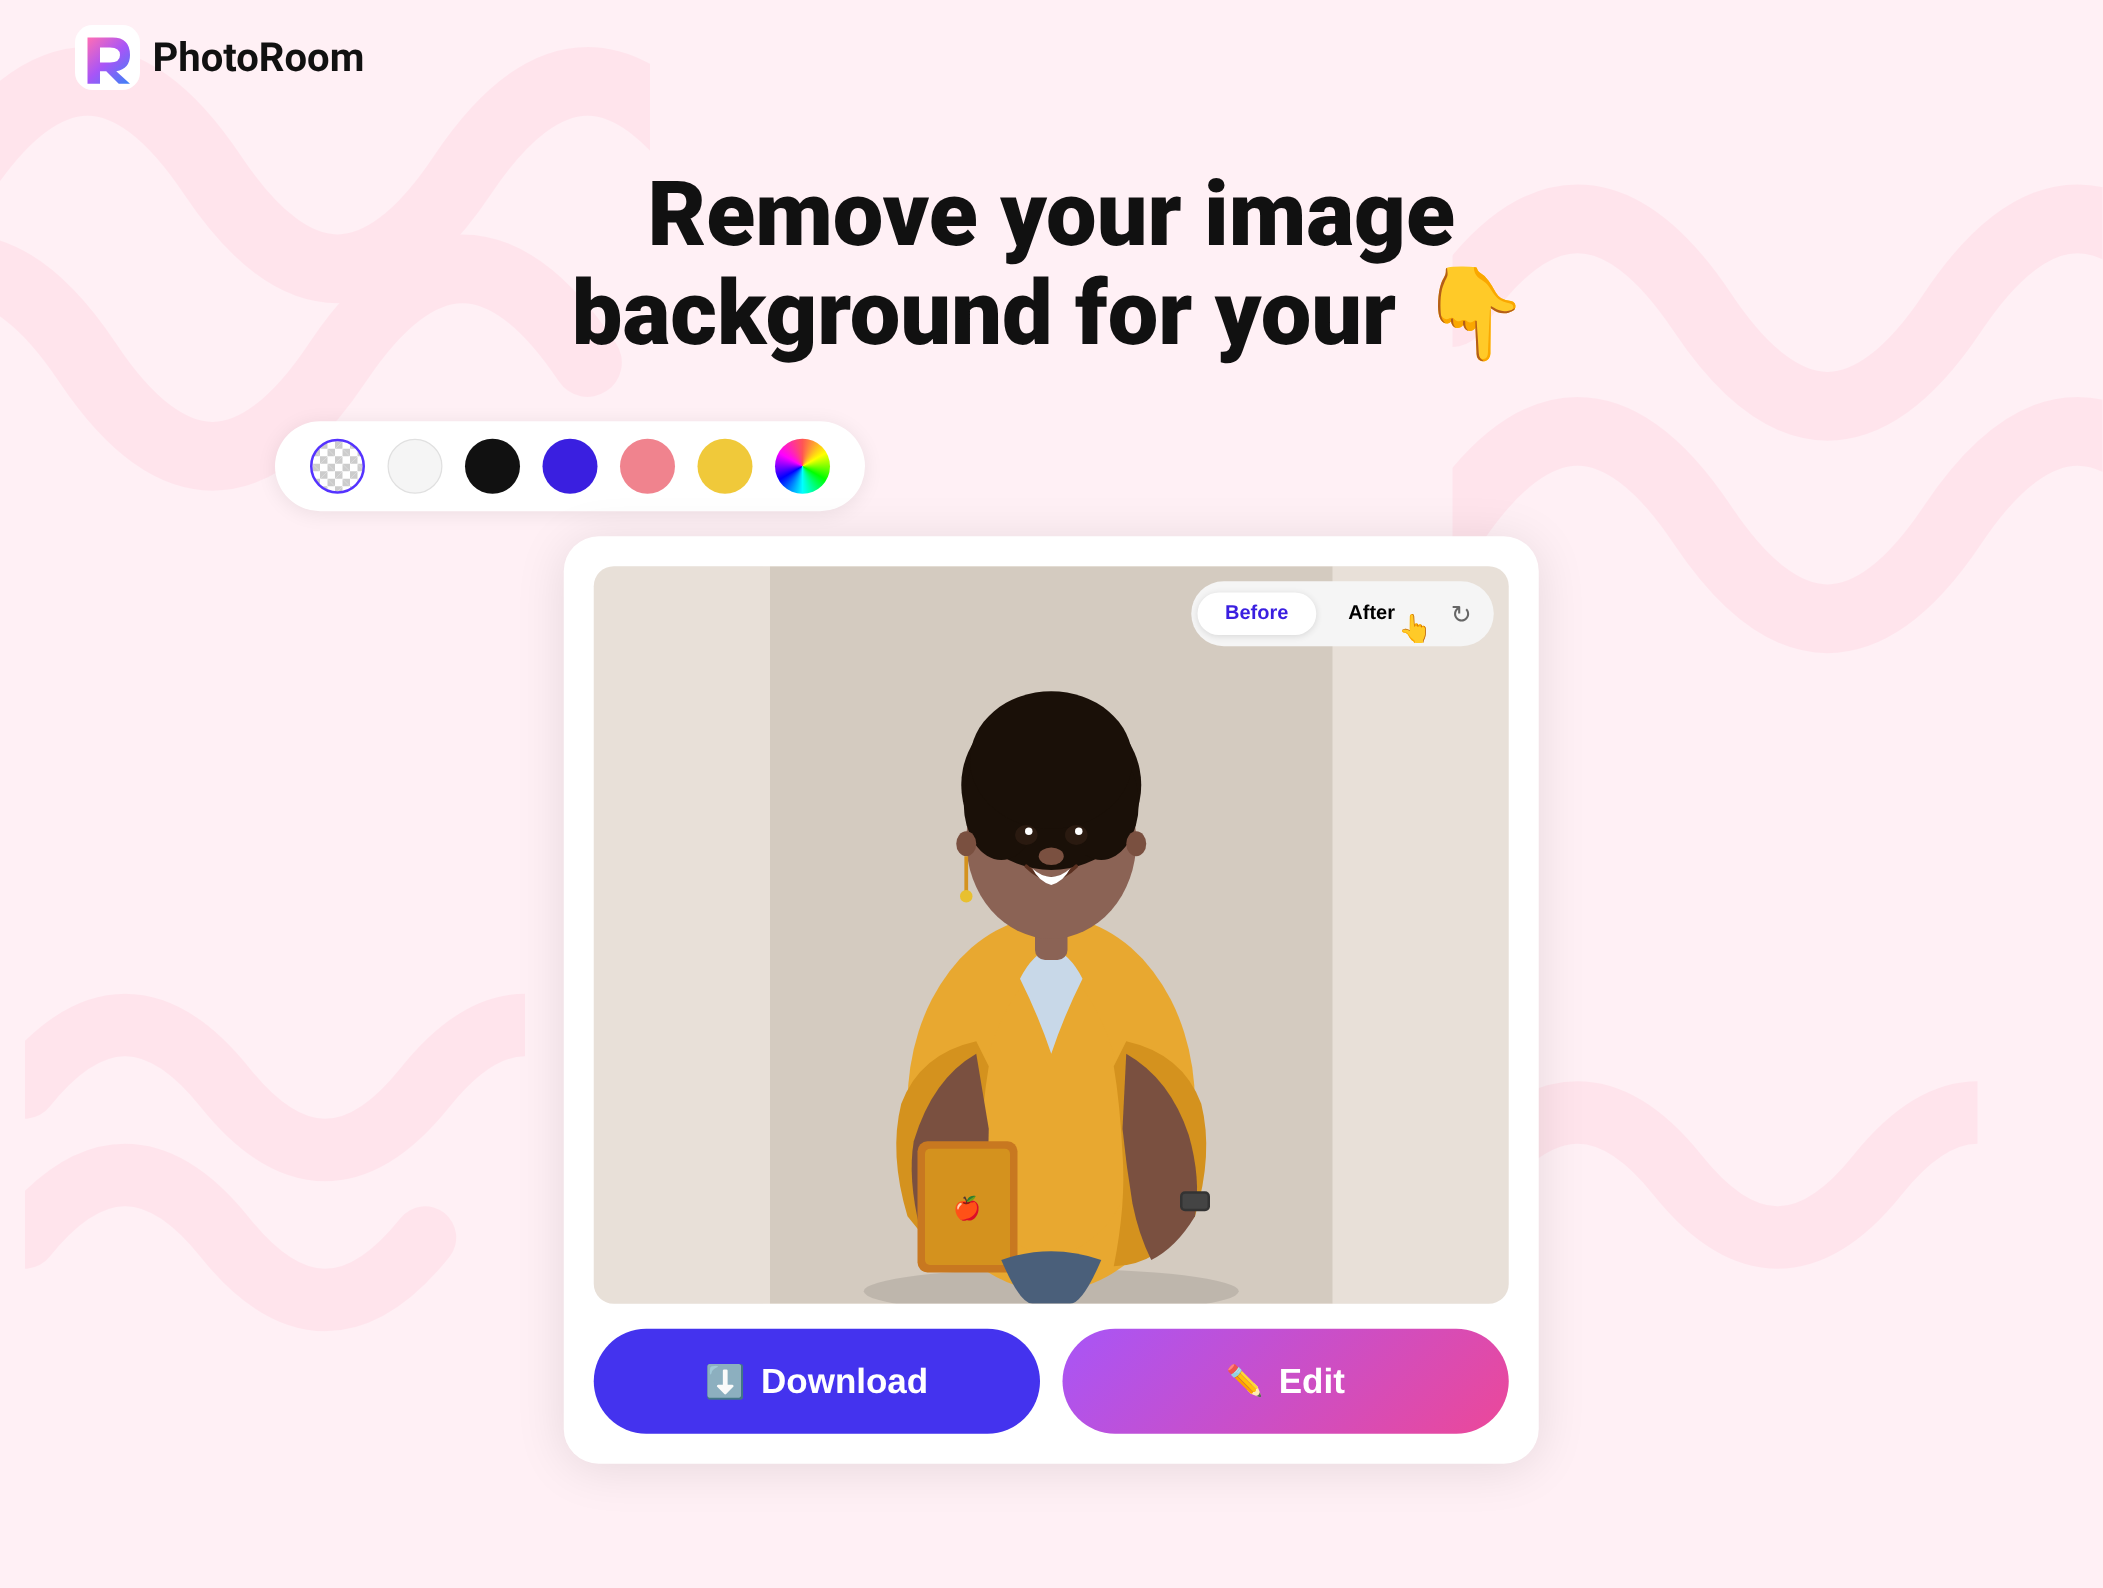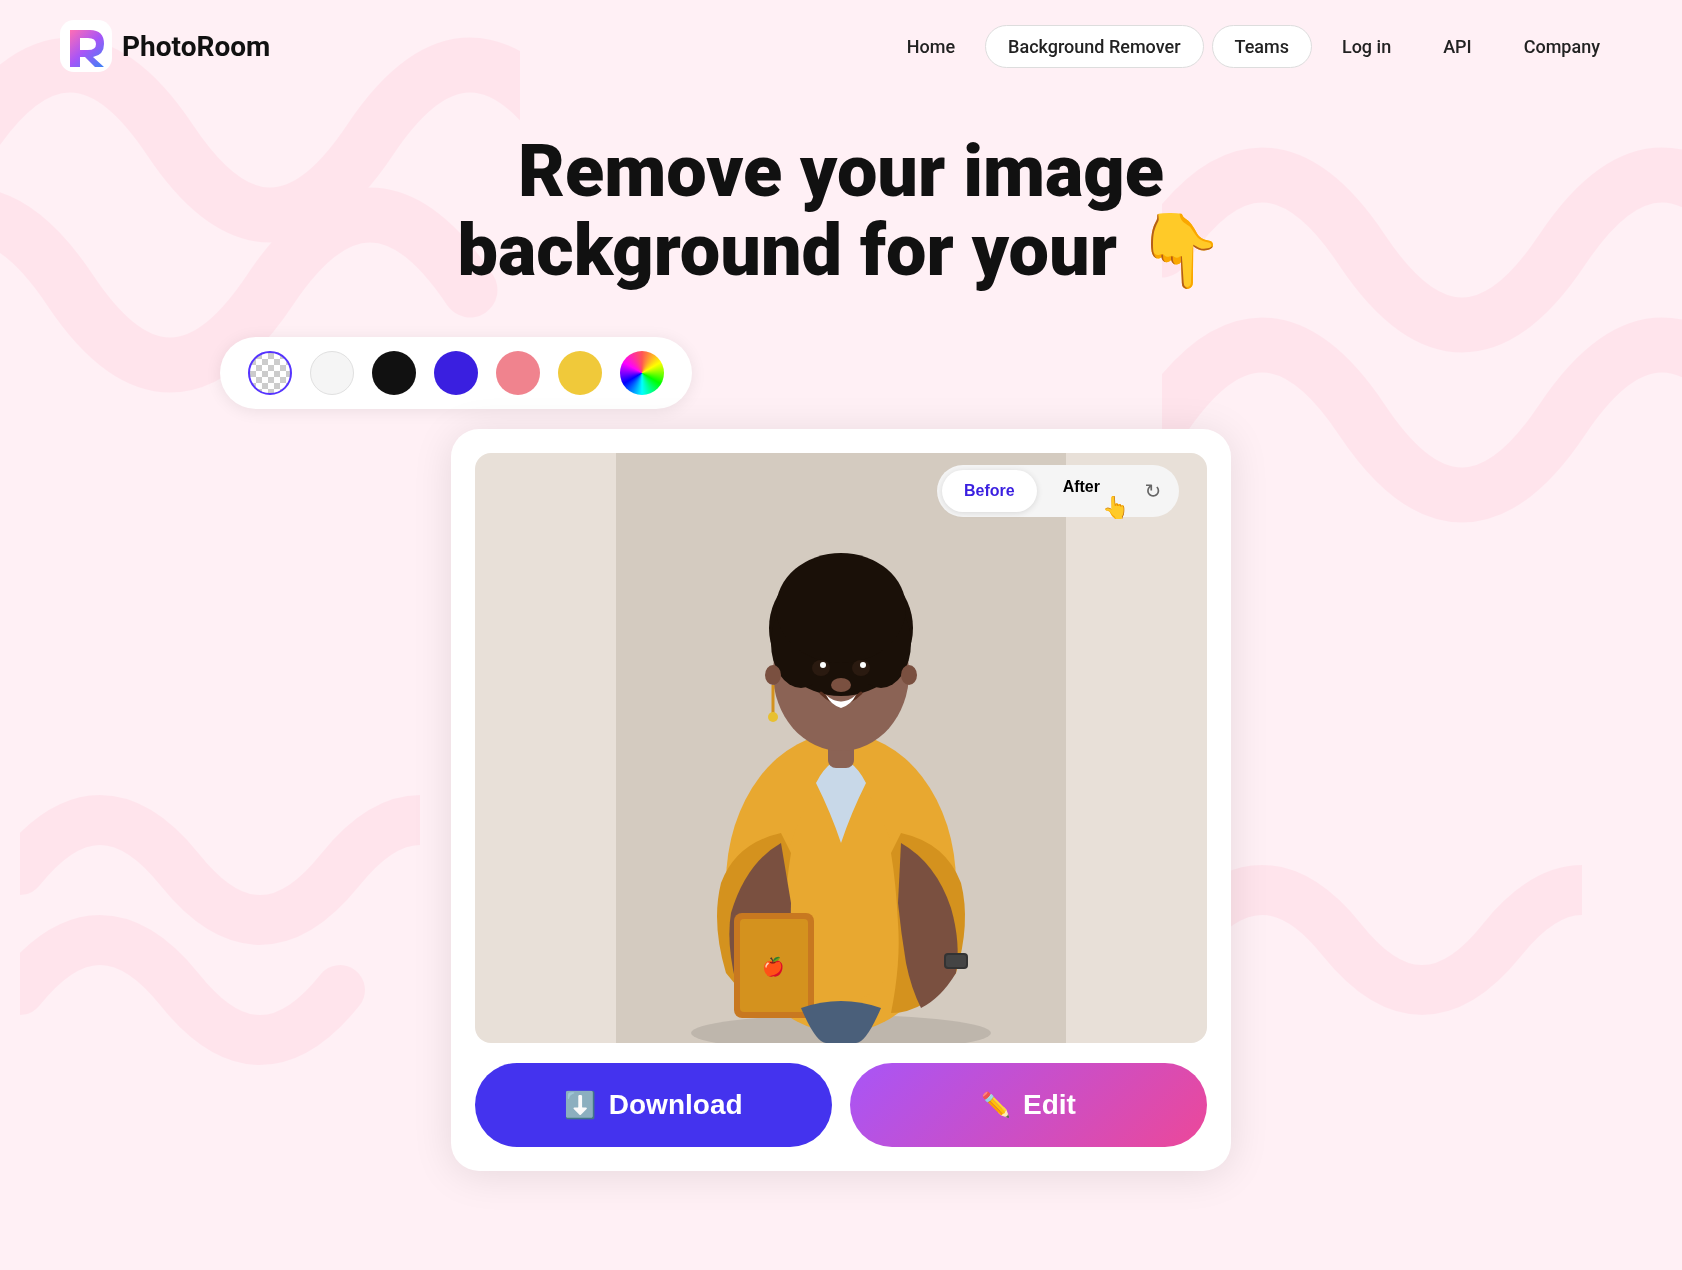--- a/index.html
+++ b/index.html
@@ -38,21 +38,21 @@
       display: flex;
       align-items: center;
       gap: 10px;
       text-decoration: none;
     }
     .logo-icon {
       width: 52px;
       height: 52px;
     }
     .logo-text {
-      font-size: 28px;
+      font-size: 32px;
       font-weight: 700;
       color: #111;
     }
     .nav-links {
       margin-left: auto;
       display: flex;
       align-items: center;
       gap: 8px;
     }
     .nav-link {
@@ -145,22 +145,23 @@
       border-radius: 28px;
       box-shadow: 0 4px 40px rgba(0,0,0,0.10);
       padding: 24px;
       width: 100%;
       max-width: 780px;
       position: relative;
     }
     .view-toggle {
       position: absolute;
       top: 36px;
-      right: 52px;
-      display: flex;
+      right: 36px;
+      display: flex;
+      align-items: center;
       background: #f5f5f5;
       border-radius: 50px;
       padding: 5px;
       gap: 4px;
       z-index: 10;
     }
     .toggle-btn {
       padding: 8px 22px;
       border-radius: 40px;
       font-size: 16px;
@@ -276,28 +277,20 @@
       <defs>
         <linearGradient id="logoGrad" x1="10" y1="10" x2="44" y2="47" gradientUnits="userSpaceOnUse">
           <stop offset="0%" stop-color="#ff6eb4"></stop>
           <stop offset="50%" stop-color="#a855f7"></stop>
           <stop offset="100%" stop-color="#3b82f6"></stop>
         </linearGradient>
       </defs>
     </svg>
     <span class="logo-text">PhotoRoom</span>
   </a>
-  <div class="nav-links">
-    <a class="nav-link" href="#">Home</a>
-    <a class="nav-link pill" href="#">Background Remover</a>
-    <a class="nav-link pill" href="#">Teams</a>
-    <a class="nav-link" href="#">Log in</a>
-    <a class="nav-link" href="#">API</a>
-    <a class="nav-link" href="#">Company</a>
-  </div>
 </nav>
 
 <section class="hero">
   <h1 class="hero-title">
     <span>Remove your image</span><br>
     <span>background for your</span>
     <span class="hero-emoji">👇</span>
   </h1>
 </section>
 

